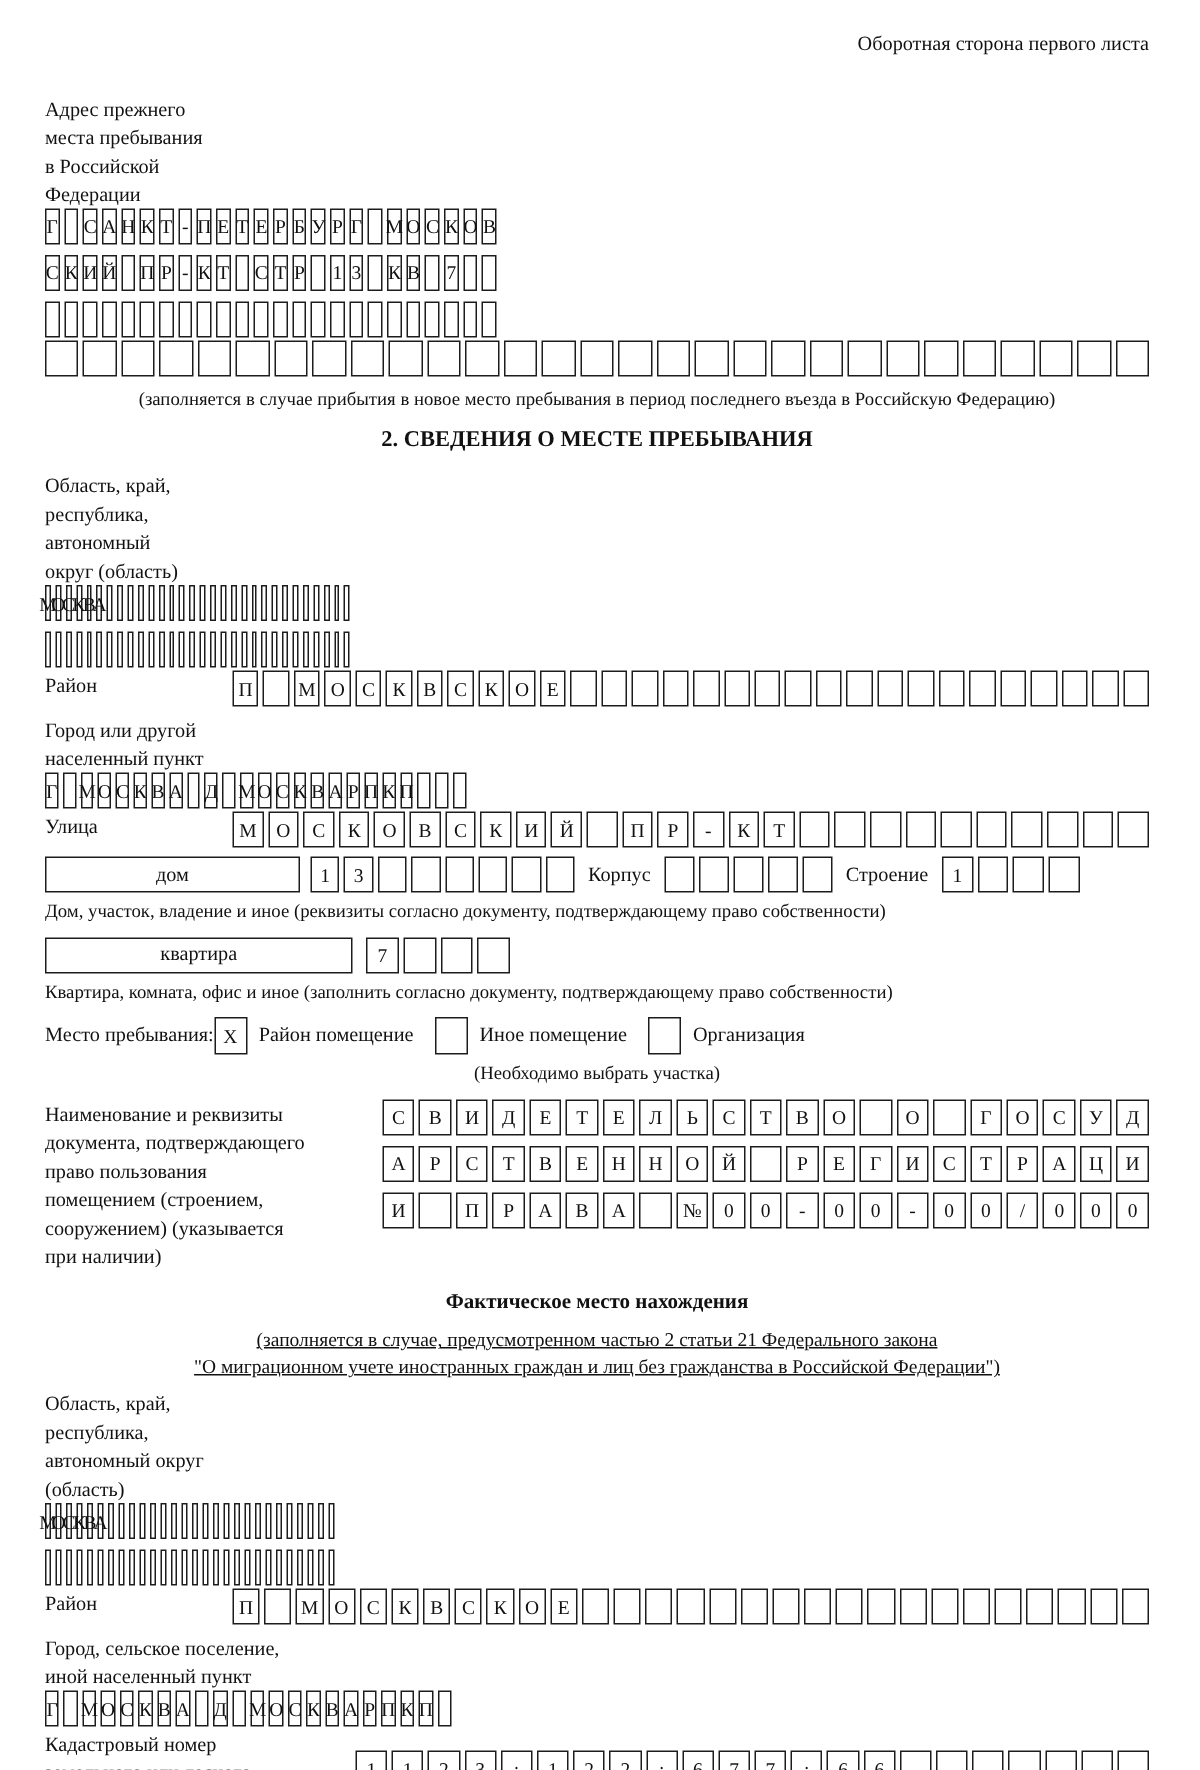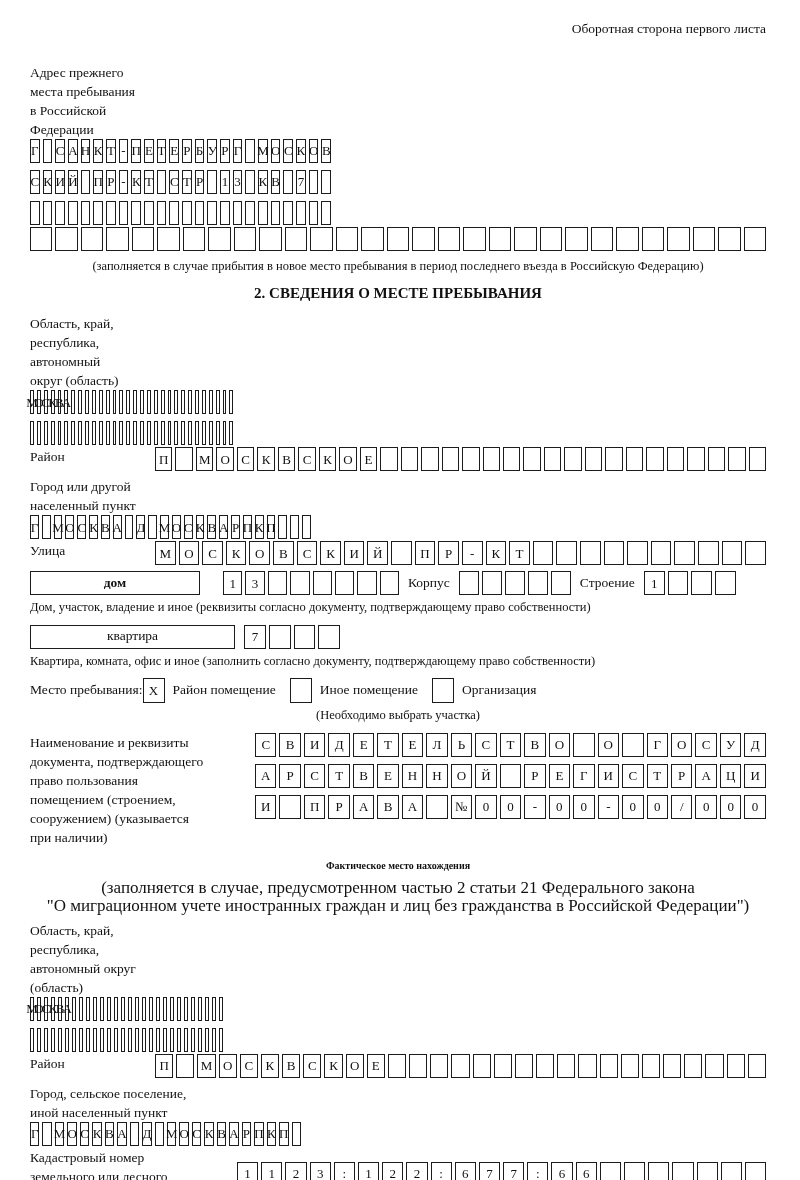--- a/index.html
+++ b/index.html
@@ -19,43 +19,43 @@
   .cell{
     flex:1;height:22px;border:1.6px solid #1c1c1c;background:#fff;
     display:flex;align-items:center;justify-content:center;
     font-size:13px;line-height:1;min-width:0;
   }
   .lw135{width:135px;}.lw125{width:125px;}.lw150{width:150px;}
   .lw155{width:155px;}.lw197{width:197px;}.lw207{width:207px;}.lw225{width:225px;}
   .note{font-size:12.5px;margin:2px 0 8px;}
   .center{text-align:center;}
   .sec-title{font-weight:bold;font-size:15px;text-align:center;margin:4px 0 10px;}
-  .sub-title{font-weight:bold;font-size:10px;text-align:center;margin:12px 0 6px;}
+  .sub-title{font-weight:bold;font-size:14px;text-align:center;margin:12px 0 6px;}
   .mb2{margin-bottom:2px;flex-direction:column;}.mb6{margin-bottom:6px;}
   .hrow{display:flex;align-items:center;margin-bottom:4px;}
   .widebox{
     border:1.6px solid #1c1c1c;height:24px;display:flex;align-items:center;
     justify-content:center;font-size:13.5px;flex:none;box-sizing:border-box;
   }
-  .wb-dom{width:170px;margin-right:23px;font-weight:bold;}
+  .wb-dom{width:170px;margin-right:7px;}
   .wb-kv{width:205px;margin-right:9px;}
   .fixed{flex:none;margin-bottom:0;}
   .w176{width:176px;}.w112{width:112px;}.w92{width:92px;}.w96{width:96px;}
   .ilabel{flex:none;padding:0 9px;}
   .checkcell{
     flex:none;width:20px;height:23px;border:1.6px solid #1c1c1c;
     display:flex;align-items:center;justify-content:center;font-size:13px;
   }
   .opt-label{flex:none;padding:0 14px 0 8px;}
   .mesto-label{flex:none;}
   .pull-left{margin-left:-70px;width:calc(100% + 70px);}
   .pt14{padding-top:14px;}
   .stamp-box{width:360px;height:170px;border:2px solid #141414;margin:6px 0 8px 370px;box-sizing:border-box;}
   .stamp-note{width:420px;margin-left:340px;text-align:center;font-size:13px;line-height:18px;}
-  .fact-note{font-size:17px;text-align:center;line-height:18px;margin-bottom:6px;}
+  .fact-note{font-size:13px;text-align:center;line-height:18px;margin-bottom:6px;text-decoration:underline;}
 </style>
 </head>
 <body>
 
 <div class="page">
 
   <div class="corner" data-bind="corner_note">Оборотная сторона первого листа</div>
 
   <div class="frow mb2">
     <div class="flabel lw135" data-bind-lines="prev_address.label_lines">Адрес прежнего

